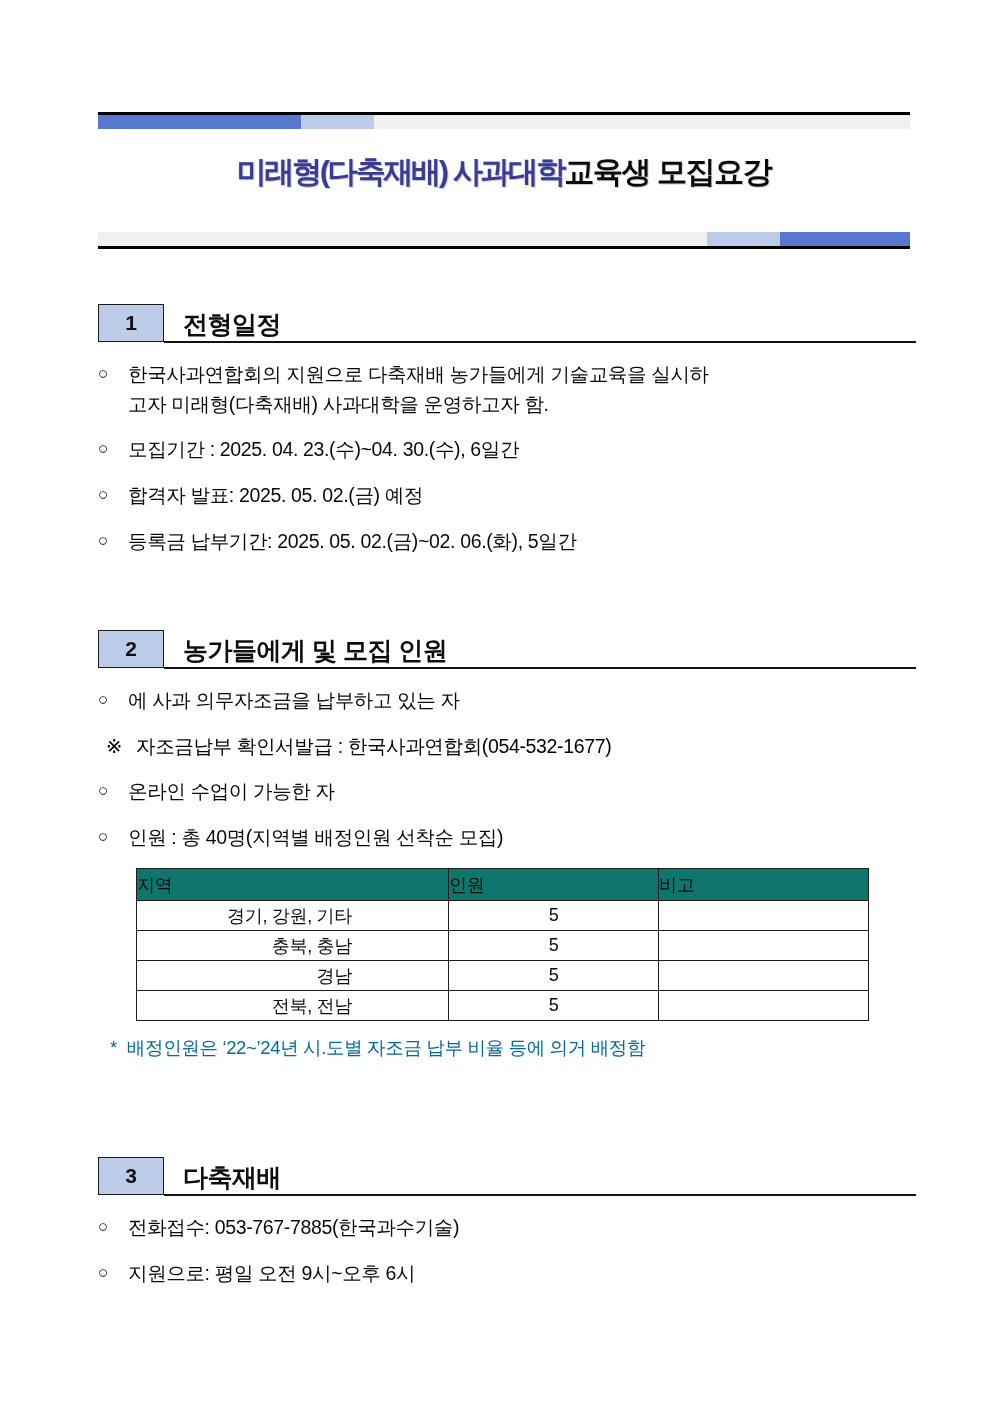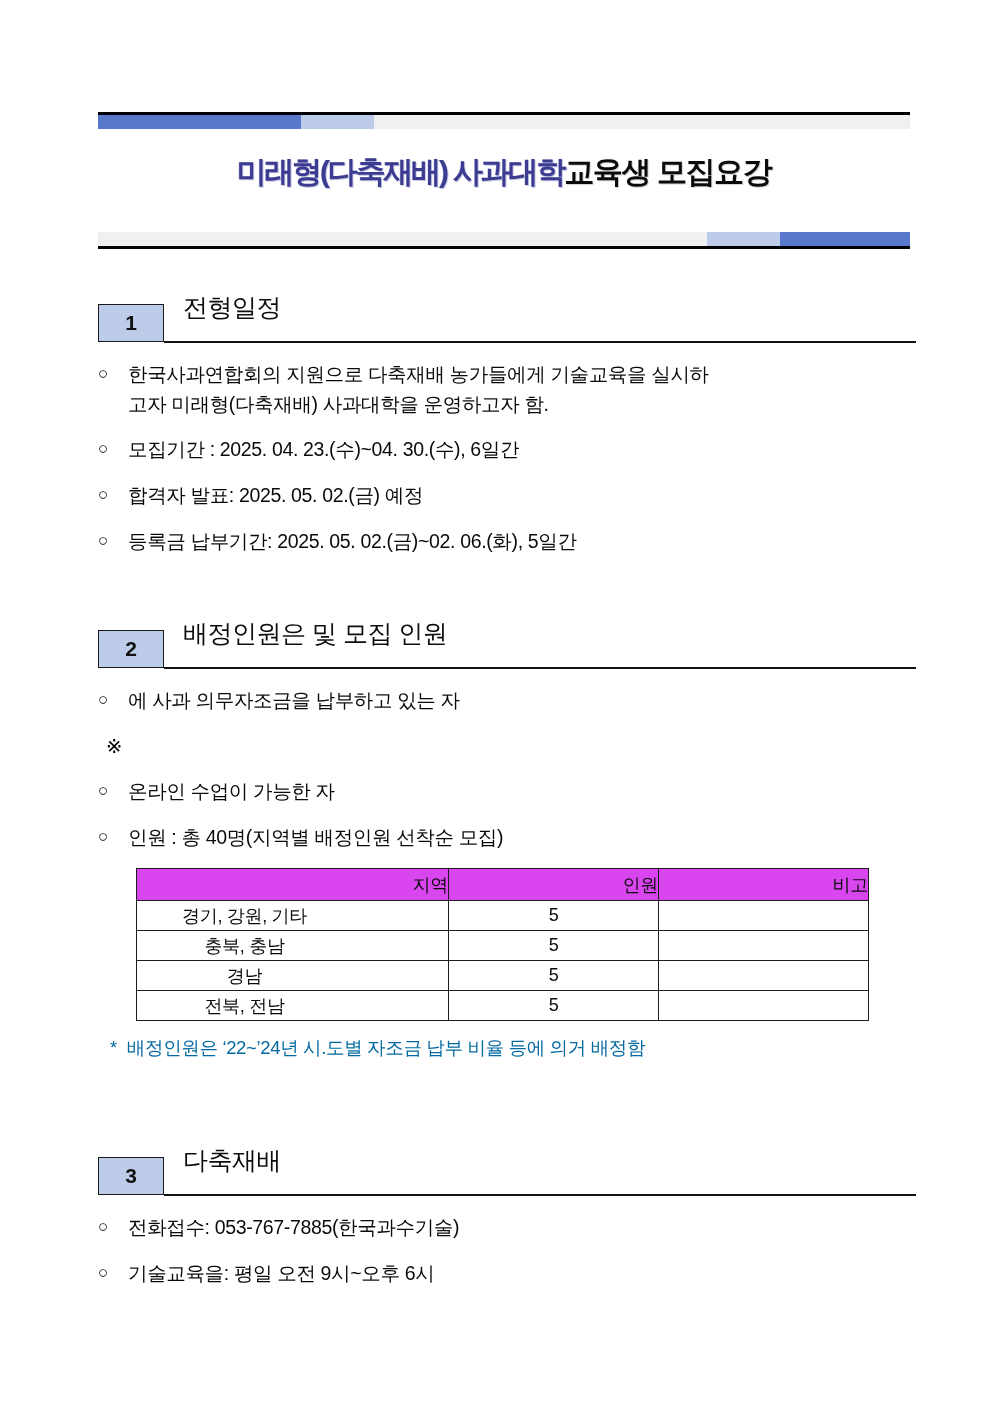--- a/index.html
+++ b/index.html
@@ -98,25 +98,25 @@
     display: flex;
     align-items: center;
     justify-content: center;
     font-size: 21px;
     font-weight: 700;
     color: #111111;
     flex: 0 0 auto;
   }
   .sec-title {
     font-size: 25px;
-    font-weight: 400;
+    font-weight: 700;
     color: #0d0d0d;
     letter-spacing: -0.5px;
     margin-left: 19px;
-    padding-bottom: 18px;
+    padding-bottom: 1px;
     white-space: nowrap;
   }
   .sec-rule {
     position: absolute;
     left: 66px;
     right: -6px;
     bottom: -1px;
     height: 2px;
     background: #111111;
   }
@@ -172,26 +172,26 @@
   .alloc-table td {
     border: 1.3px solid #1d1d1d;
     font-size: 18px;
     letter-spacing: -0.3px;
     height: 29px;
     padding: 0;
     font-weight: 400;
     color: #0a0a0a;
   }
   .alloc-table th {
-    background: #d946ef;
+    background: #0f766e;
+    text-align: left;
+    height: 31px;
+  }
+  .alloc-table td.region {
     text-align: right;
-    height: 31px;
-  }
-  .alloc-table td.region {
-    text-align: center;
     padding-right: 96px;
   }
   .alloc-table td.count {
     text-align: center;
   }
   .alloc-table td.remark {
     text-align: center;
   }
   .col-region { width: 312px; }
   .col-count  { width: 210px; }
@@ -259,34 +259,35 @@
       <div class="bullet">
         <span class="mark">○</span>
         <span class="txt">등록금 납부기간: 2025. 05. 02.(금)~02. 06.(화), 5일간</span>
       </div>
     </div>
   </div>
 
   <div class="section" style="top:628px">
     <div class="sec-head">
       <div class="sec-num">2</div>
-      <div class="sec-title">배정인원은 및 모집 인원</div>
+      <div class="sec-title">농가들에게 및 모집 인원</div>
       <div class="sec-rule"></div>
     </div>
 
     <div class="body-list">
       <div class="bullet">
         <span class="mark">○</span>
         <span class="txt">
           <span class="l2">에 사과 의무자조금을 납부하고 있는 자</span>
         </span>
       </div>
 
       <div class="note">
         <span class="mark">※</span>
+        <span>자조금납부 확인서발급 : 한국사과연합회(054-532-1677)</span>
       </div>
 
       <div class="bullet">
         <span class="mark">○</span>
         <span class="txt">온라인 수업이 가능한 자</span>
       </div>
       <div class="bullet">
         <span class="mark">○</span>
         <span class="txt">인원 : 총 40명(지역별 배정인원 선착순 모집)</span>
       </div>
@@ -341,18 +342,18 @@
       <div class="sec-rule"></div>
     </div>
 
     <div class="body-list">
       <div class="bullet">
         <span class="mark">○</span>
         <span class="txt">전화접수: 053-767-7885(한국과수기술)</span>
       </div>
       <div class="bullet">
         <span class="mark">○</span>
-        <span class="txt">기술교육을: 평일 오전 9시~오후 6시</span>
+        <span class="txt">지원으로: 평일 오전 9시~오후 6시</span>
       </div>
     </div>
   </div>
 
 </div>
 
 </body></html>

